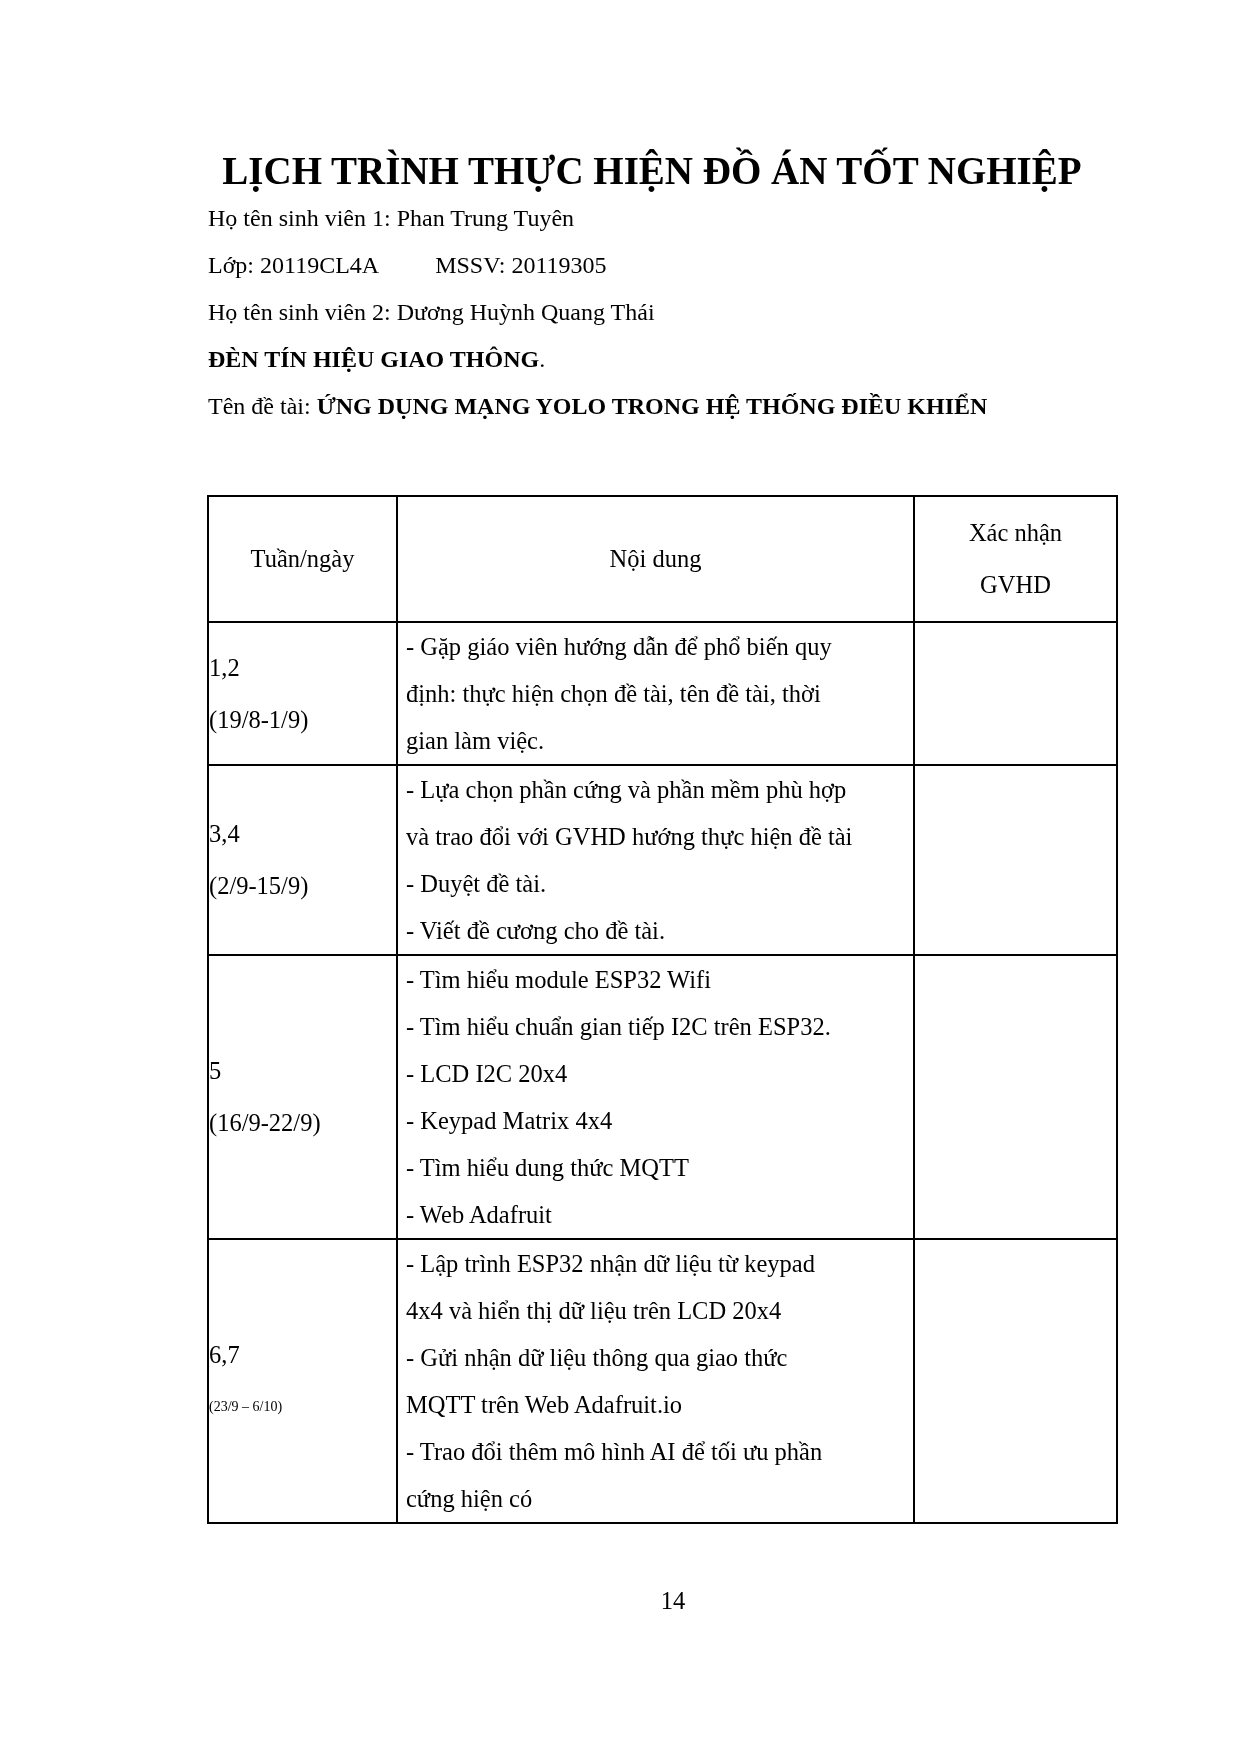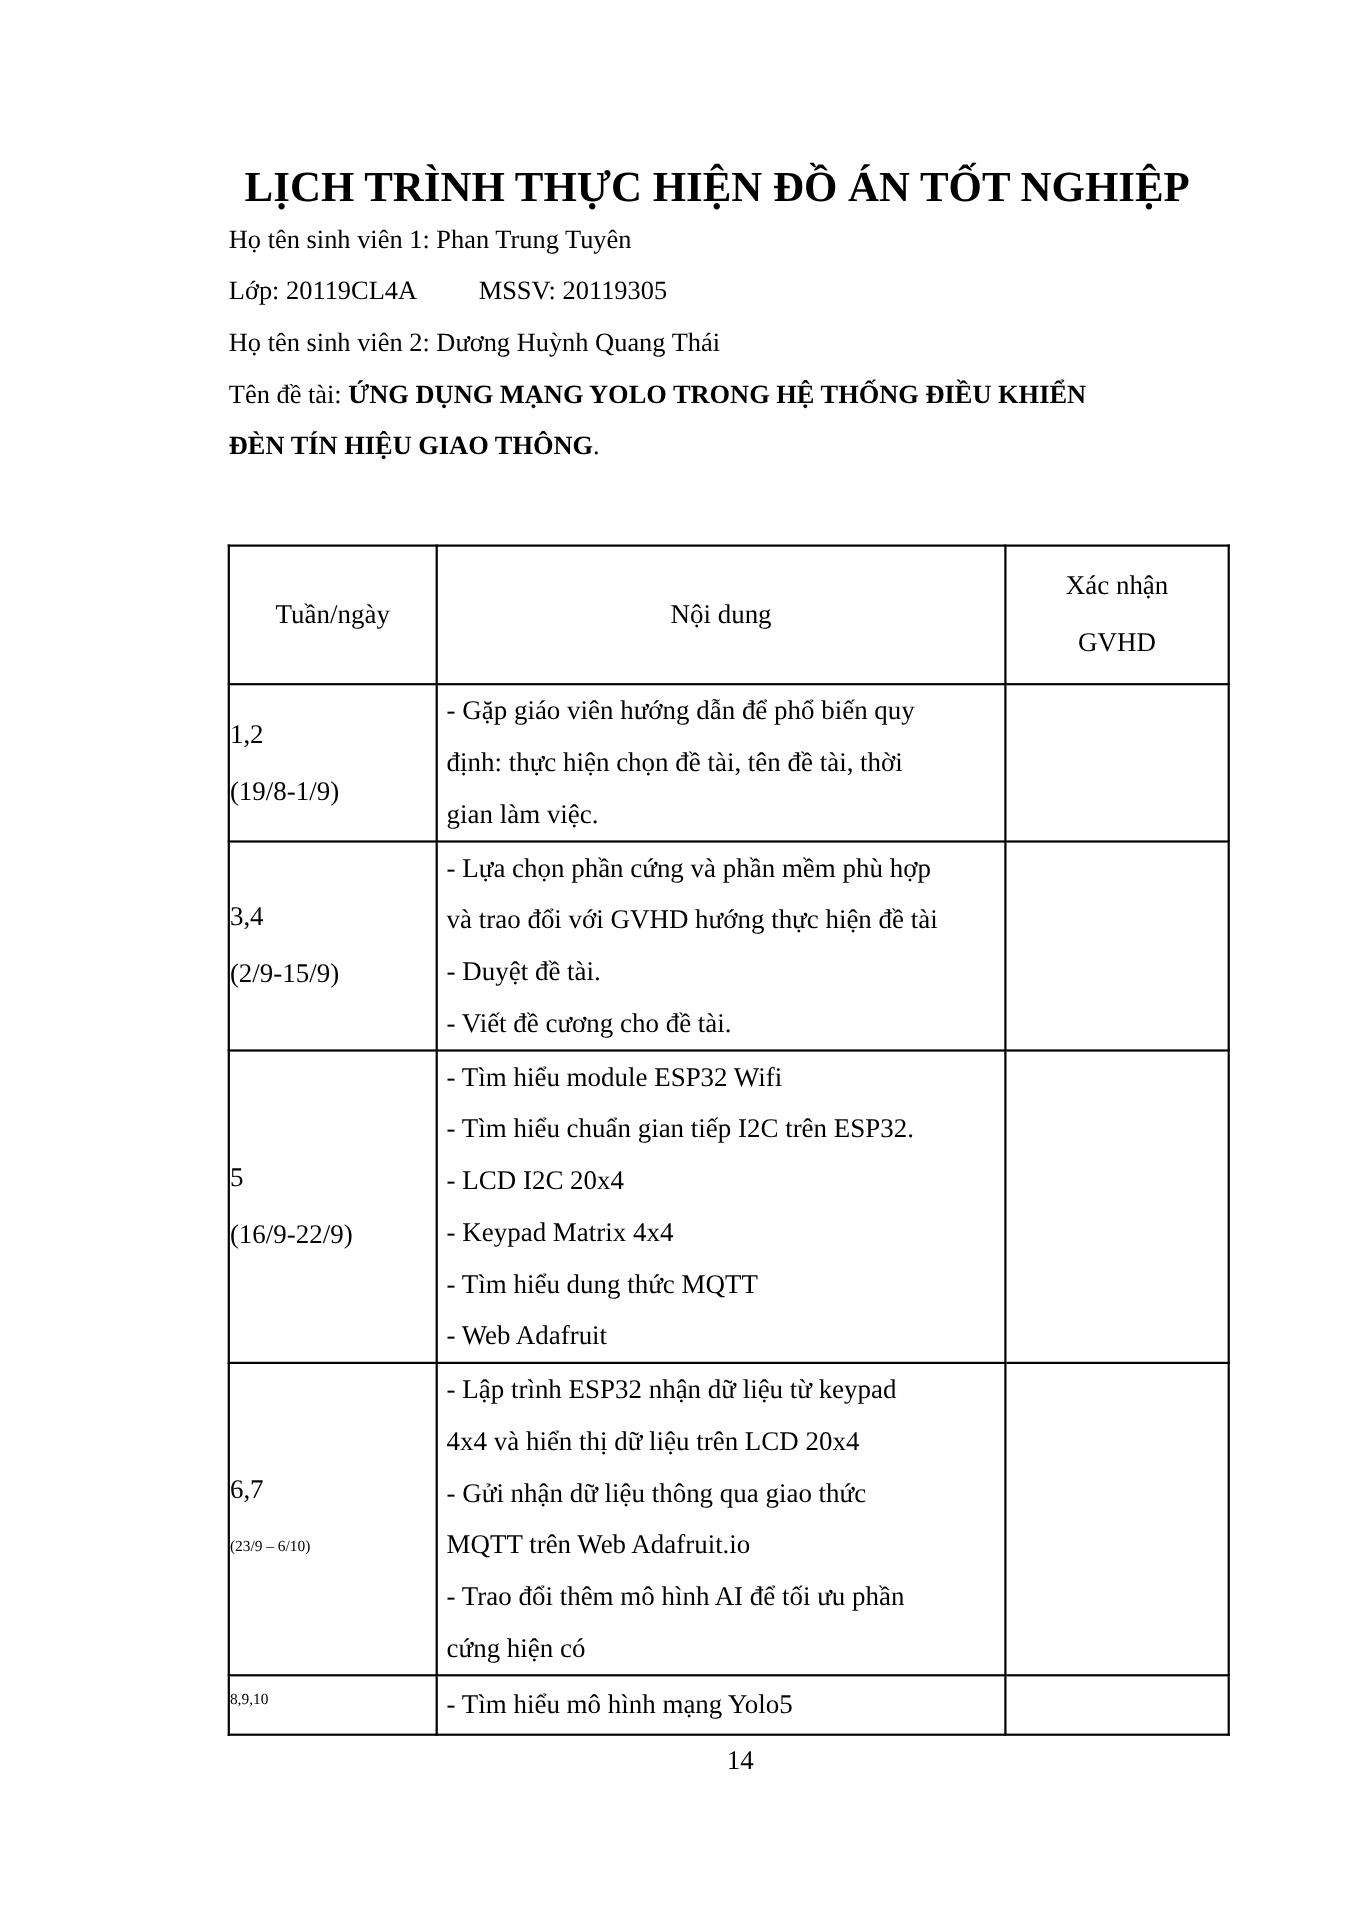--- a/index.html
+++ b/index.html
@@ -107,24 +107,24 @@
   <div class="info-line">
     <span>Họ tên sinh viên 1: </span><span>Phan Trung Tuyên</span>
   </div>
   <div class="info-line">
     <span>Lớp: </span><span>20119CL4A</span><span class="spacer"></span><span>MSSV: </span><span>20119305</span>
   </div>
   <div class="info-line">
     <span>Họ tên sinh viên 2: </span><span>Dương Huỳnh Quang Thái</span>
   </div>
   <div class="info-line">
+    <span class="bold">ĐÈN TÍN HIỆU GIAO THÔNG</span><span>.</span>
+  </div>
+  <div class="info-line">
     <span>Tên đề tài: </span><span class="bold">ỨNG DỤNG MẠNG YOLO TRONG HỆ THỐNG ĐIỀU KHIỂN</span>
-  </div>
-  <div class="info-line">
-    <span class="bold">ĐÈN TÍN HIỆU GIAO THÔNG</span><span>.</span>
   </div>
 </div>
 
 <table class="schedule">
   <colgroup>
     <col class="c1">
     <col class="c2">
     <col class="c3">
   </colgroup>
   <thead>
@@ -191,25 +191,16 @@
         <span class="content-line">- Lập trình ESP32 nhận dữ liệu từ keypad</span>
         <span class="content-line">4x4 và hiển thị dữ liệu trên LCD 20x4</span>
         <span class="content-line">- Gửi nhận dữ liệu thông qua giao thức</span>
         <span class="content-line">MQTT trên Web Adafruit.io</span>
         <span class="content-line">- Trao đổi thêm mô hình AI để tối ưu phần</span>
         <span class="content-line">cứng hiện có</span>
       </td>
       <td class="confirm"></td>
     </tr>
 
-    <tr style="height: 54px;">
-      <td class="week" style="vertical-align: top; line-height: 44px;">
-        <div class="small">8,9,10</div>
-      </td>
-      <td class="content" style="line-height: 40px;">
-        <span class="content-line">- Tìm hiểu mô hình mạng Yolo5</span>
-      </td>
-      <td class="confirm"></td>
-    </tr>
   </tbody>
 </table>
 
 <div class="page-number">14</div>
 
 </body></html>

